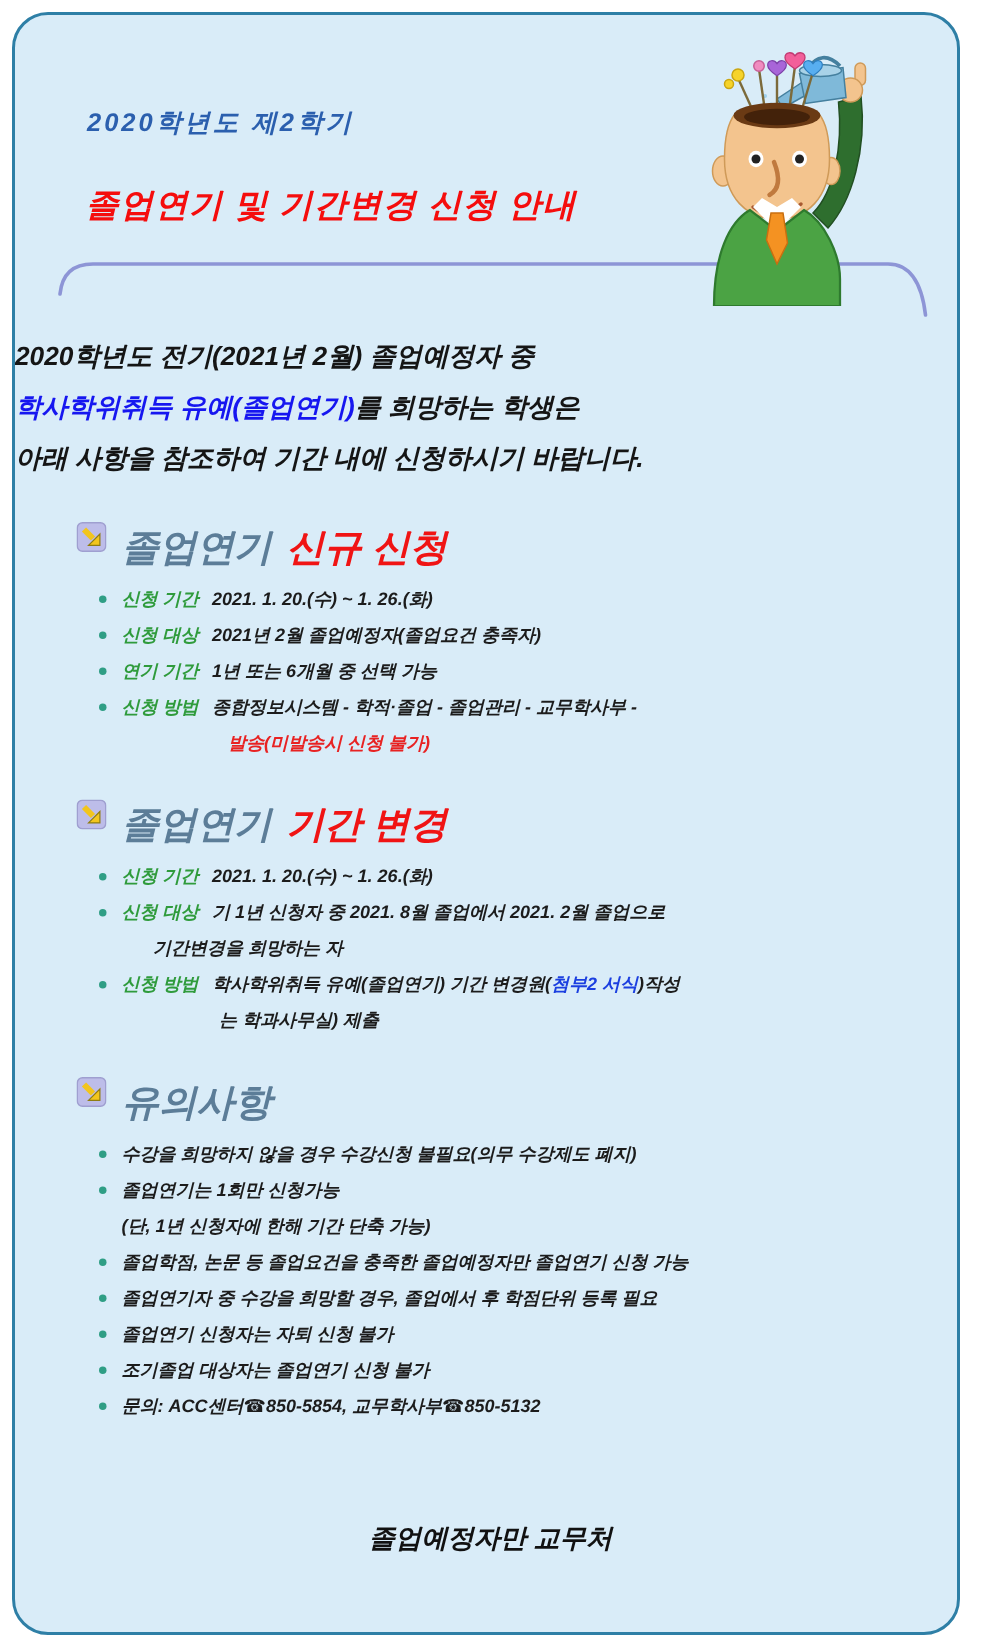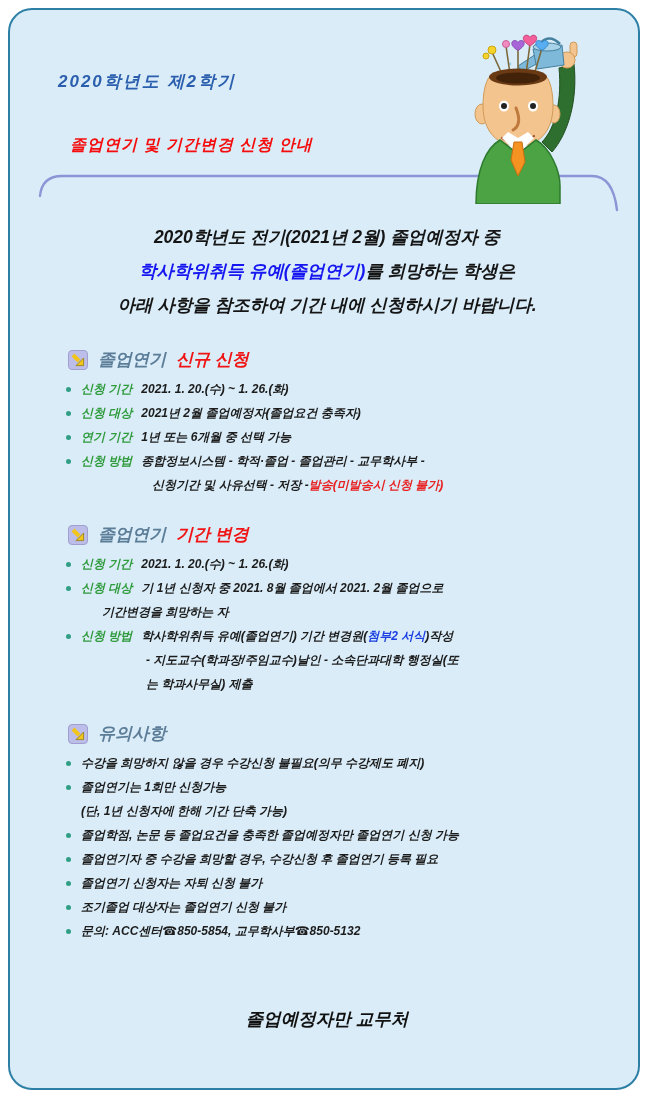--- a/index.html
+++ b/index.html
@@ -1,28 +1,28 @@
 <!DOCTYPE html>
 <html><head>
 <meta charset="utf-8">
 <style>
   html,body{margin:0;padding:0;background:#ffffff;}
   body{width:654px;height:1100px;position:relative;font-family:"Liberation Sans","DejaVu Sans",sans-serif;}
   .sheet{position:absolute;left:8px;top:8px;width:632px;height:1082px;background:#d9ecf8;
          border:2px solid #2e7fa6;border-radius:24px;box-sizing:border-box;overflow:hidden;font-style:italic;}
   .semester{position:absolute;left:48px;top:60px;font-size:17px;font-weight:bold;
             letter-spacing:2px;color:#2b5fae;}
-  .page-title{position:absolute;left:47px;top:112px;margin:13px;font-size:16px;font-weight:bold;
+  .page-title{position:absolute;left:47px;top:112px;margin:0;font-size:22px;font-weight:bold;
               letter-spacing:1px;color:#f50d0d;}
   .divider{position:absolute;left:16px;top:156px;z-index:1;}
   .man{position:absolute;left:446px;top:18px;z-index:2;}
   .content{position:absolute;left:0;top:196px;width:634px;}
-  .intro{ text-align:center;font-size:17.5px;font-weight:600;color:#151515;line-height:34px;margin-top:14px;}
+  .intro{ text-align:left;font-size:17.5px;font-weight:600;color:#151515;line-height:34px;margin-top:14px;}
   .intro .hl{color:#1616f0;}
-  .sec-head{display:flex;align-items:center;padding-left:58px;font-size:17px;font-weight:bold;margin-top:26px;margin-bottom:6px;white-space:nowrap;}
+  .sec-head{display:flex;align-items:flex-start;padding-left:41px;font-size:25px;font-weight:bold;margin-top:26px;margin-bottom:6px;white-space:nowrap;}
   .sec-icon{width:20px;height:20px;margin-right:10px;flex:none;}
   .sec-plain{color:#5c7d98;margin-right:10px;}
   .sec-accent{color:#f01414;}
   .row{display:flex;align-items:flex-start;padding-left:56px;font-size:12px;font-weight:600;
        color:#1c1c1c;line-height:24px;white-space:nowrap;}
   .dot{width:5px;height:5px;border-radius:50%;background:#2f9e85;margin:10px 10px 0 0;flex:none;}
   .lbl{color:#2f9b3c;font-weight:bold;margin-right:9px;}
   .cont{padding-left:142px;}
   .cont2{padding-left:92px;}
   .cont3{padding-left:136px;}
@@ -132,21 +132,20 @@
       <span class="dot"></span>
       <span class="lbl">연기 기간</span>
       <span>1년 또는 6개월 중 선택 가능</span>
     </div>
     <div class="row">
       <span class="dot"></span>
       <span class="lbl">신청 방법</span>
       <span>종합정보시스템 - 학적·졸업 - 졸업관리 - 교무학사부 -</span>
     </div>
     <div class="row cont">
-      <span>신청기간 및 사유선택 - 저장 - </span>
       <span class="red">발송(미발송시 신청 불가)</span>
     </div>
 
     <div class="sec-head">
       <svg class="sec-icon" viewBox="0 0 20 20">
         <rect x="0.5" y="0.5" width="19" height="19" rx="3.5" fill="#bdbde9" stroke="#9f9fd0"></rect>
         <line x1="5" y1="5" x2="11" y2="11" stroke="#f2c51d" stroke-width="4"></line>
         <polygon points="8,15.6 15.6,8 15.6,15.6" fill="#f2c51d" stroke="#8f7d12" stroke-width="0.8"></polygon>
       </svg>
       <span class="sec-plain">졸업연기</span>
@@ -164,23 +163,20 @@
     </div>
     <div class="row cont2">
       <span>기간변경을 희망하는 자</span>
     </div>
     <div class="row">
       <span class="dot"></span>
       <span class="lbl">신청 방법</span>
       <span><span>학사학위취득 유예(졸업연기) 기간 변경원(</span><span class="link">첨부2 서식</span><span>)작성</span></span>
     </div>
     <div class="row cont3">
-      <span>- 지도교수(학과장/주임교수)날인 - 소속단과대학 행정실(또</span>
-    </div>
-    <div class="row cont3">
       <span>는 학과사무실) 제출</span>
     </div>
 
     <div class="sec-head">
       <svg class="sec-icon" viewBox="0 0 20 20">
         <rect x="0.5" y="0.5" width="19" height="19" rx="3.5" fill="#bdbde9" stroke="#9f9fd0"></rect>
         <line x1="5" y1="5" x2="11" y2="11" stroke="#f2c51d" stroke-width="4"></line>
         <polygon points="8,15.6 15.6,8 15.6,15.6" fill="#f2c51d" stroke="#8f7d12" stroke-width="0.8"></polygon>
       </svg>
       <span class="sec-plain">유의사항</span>
@@ -195,21 +191,21 @@
     </div>
     <div class="row cont4">
       <span>(단, 1년 신청자에 한해 기간 단축 가능)</span>
     </div>
     <div class="row">
       <span class="dot"></span>
       <span>졸업학점, 논문 등 졸업요건을 충족한 졸업예정자만 졸업연기 신청 가능</span>
     </div>
     <div class="row">
       <span class="dot"></span>
-      <span>졸업연기자 중 수강을 희망할 경우, 수강신청 후 졸업연기 등록 필요</span>
+      <span>졸업연기자 중 수강을 희망할 경우, 졸업에서 후 학점단위 등록 필요</span>
     </div>
     <div class="row">
       <span class="dot"></span>
       <span>졸업연기 신청자는 자퇴 신청 불가</span>
     </div>
     <div class="row">
       <span class="dot"></span>
       <span>조기졸업 대상자는 졸업연기 신청 불가</span>
     </div>
     <div class="row">

